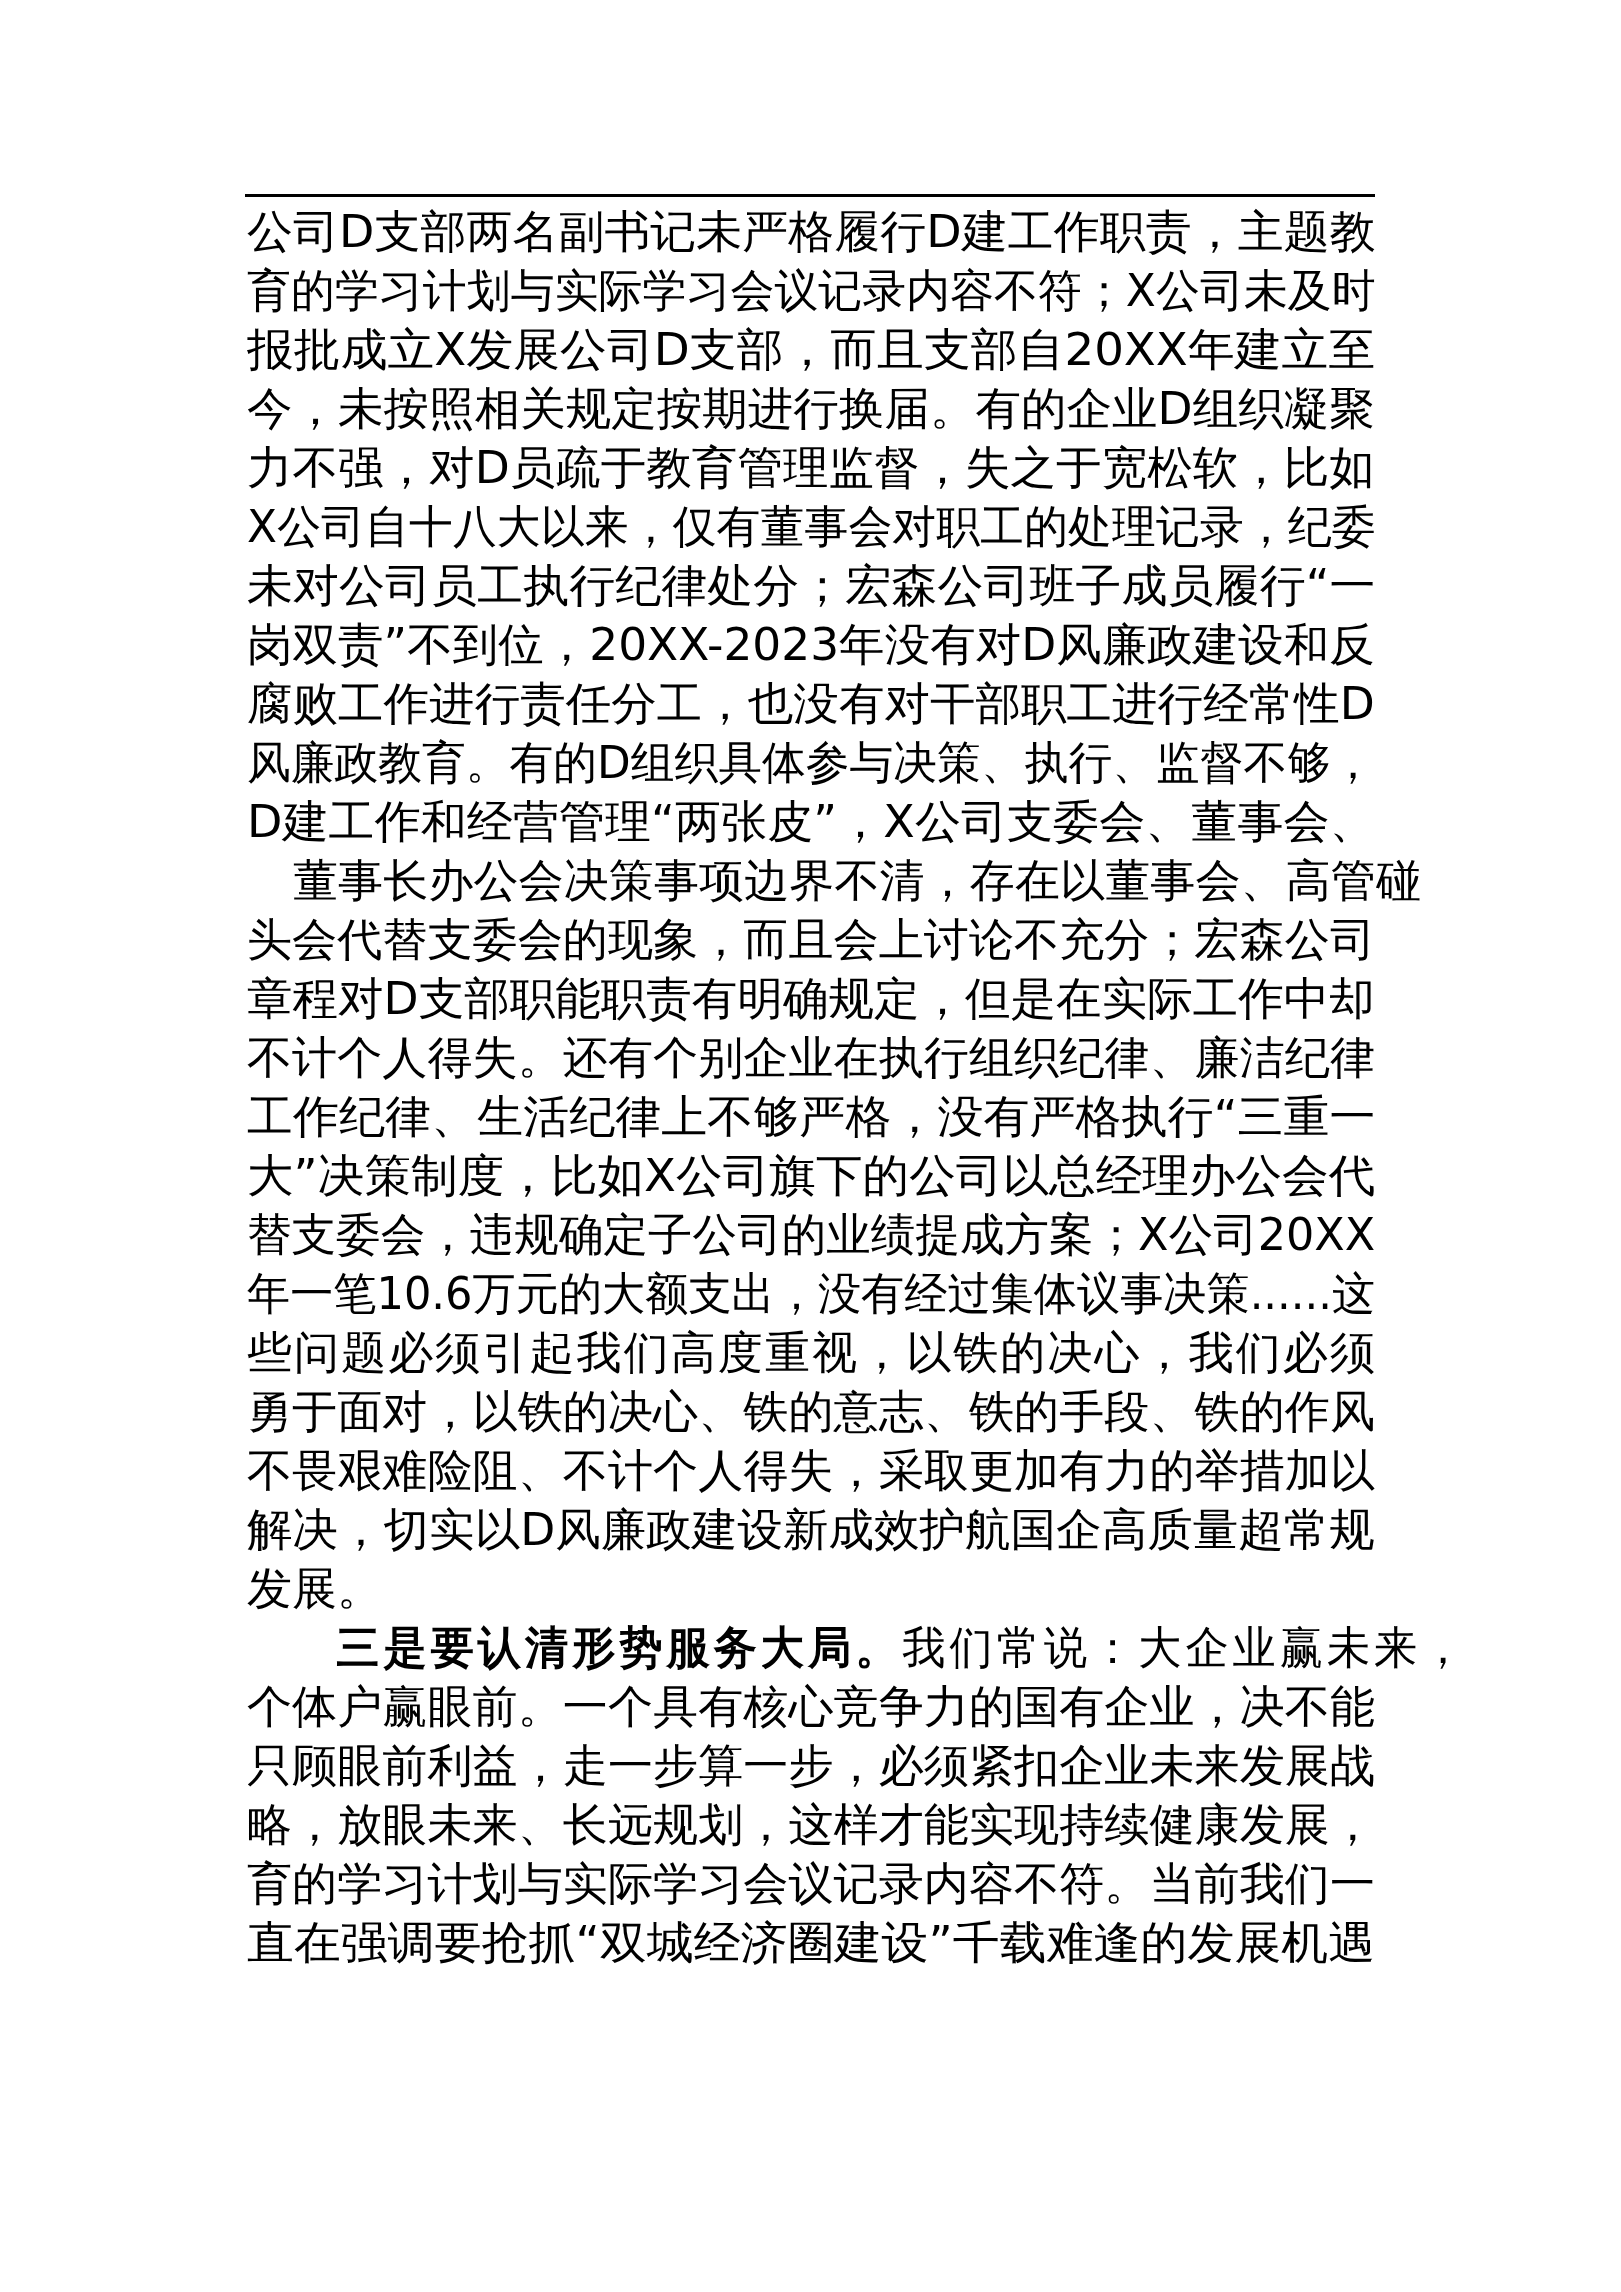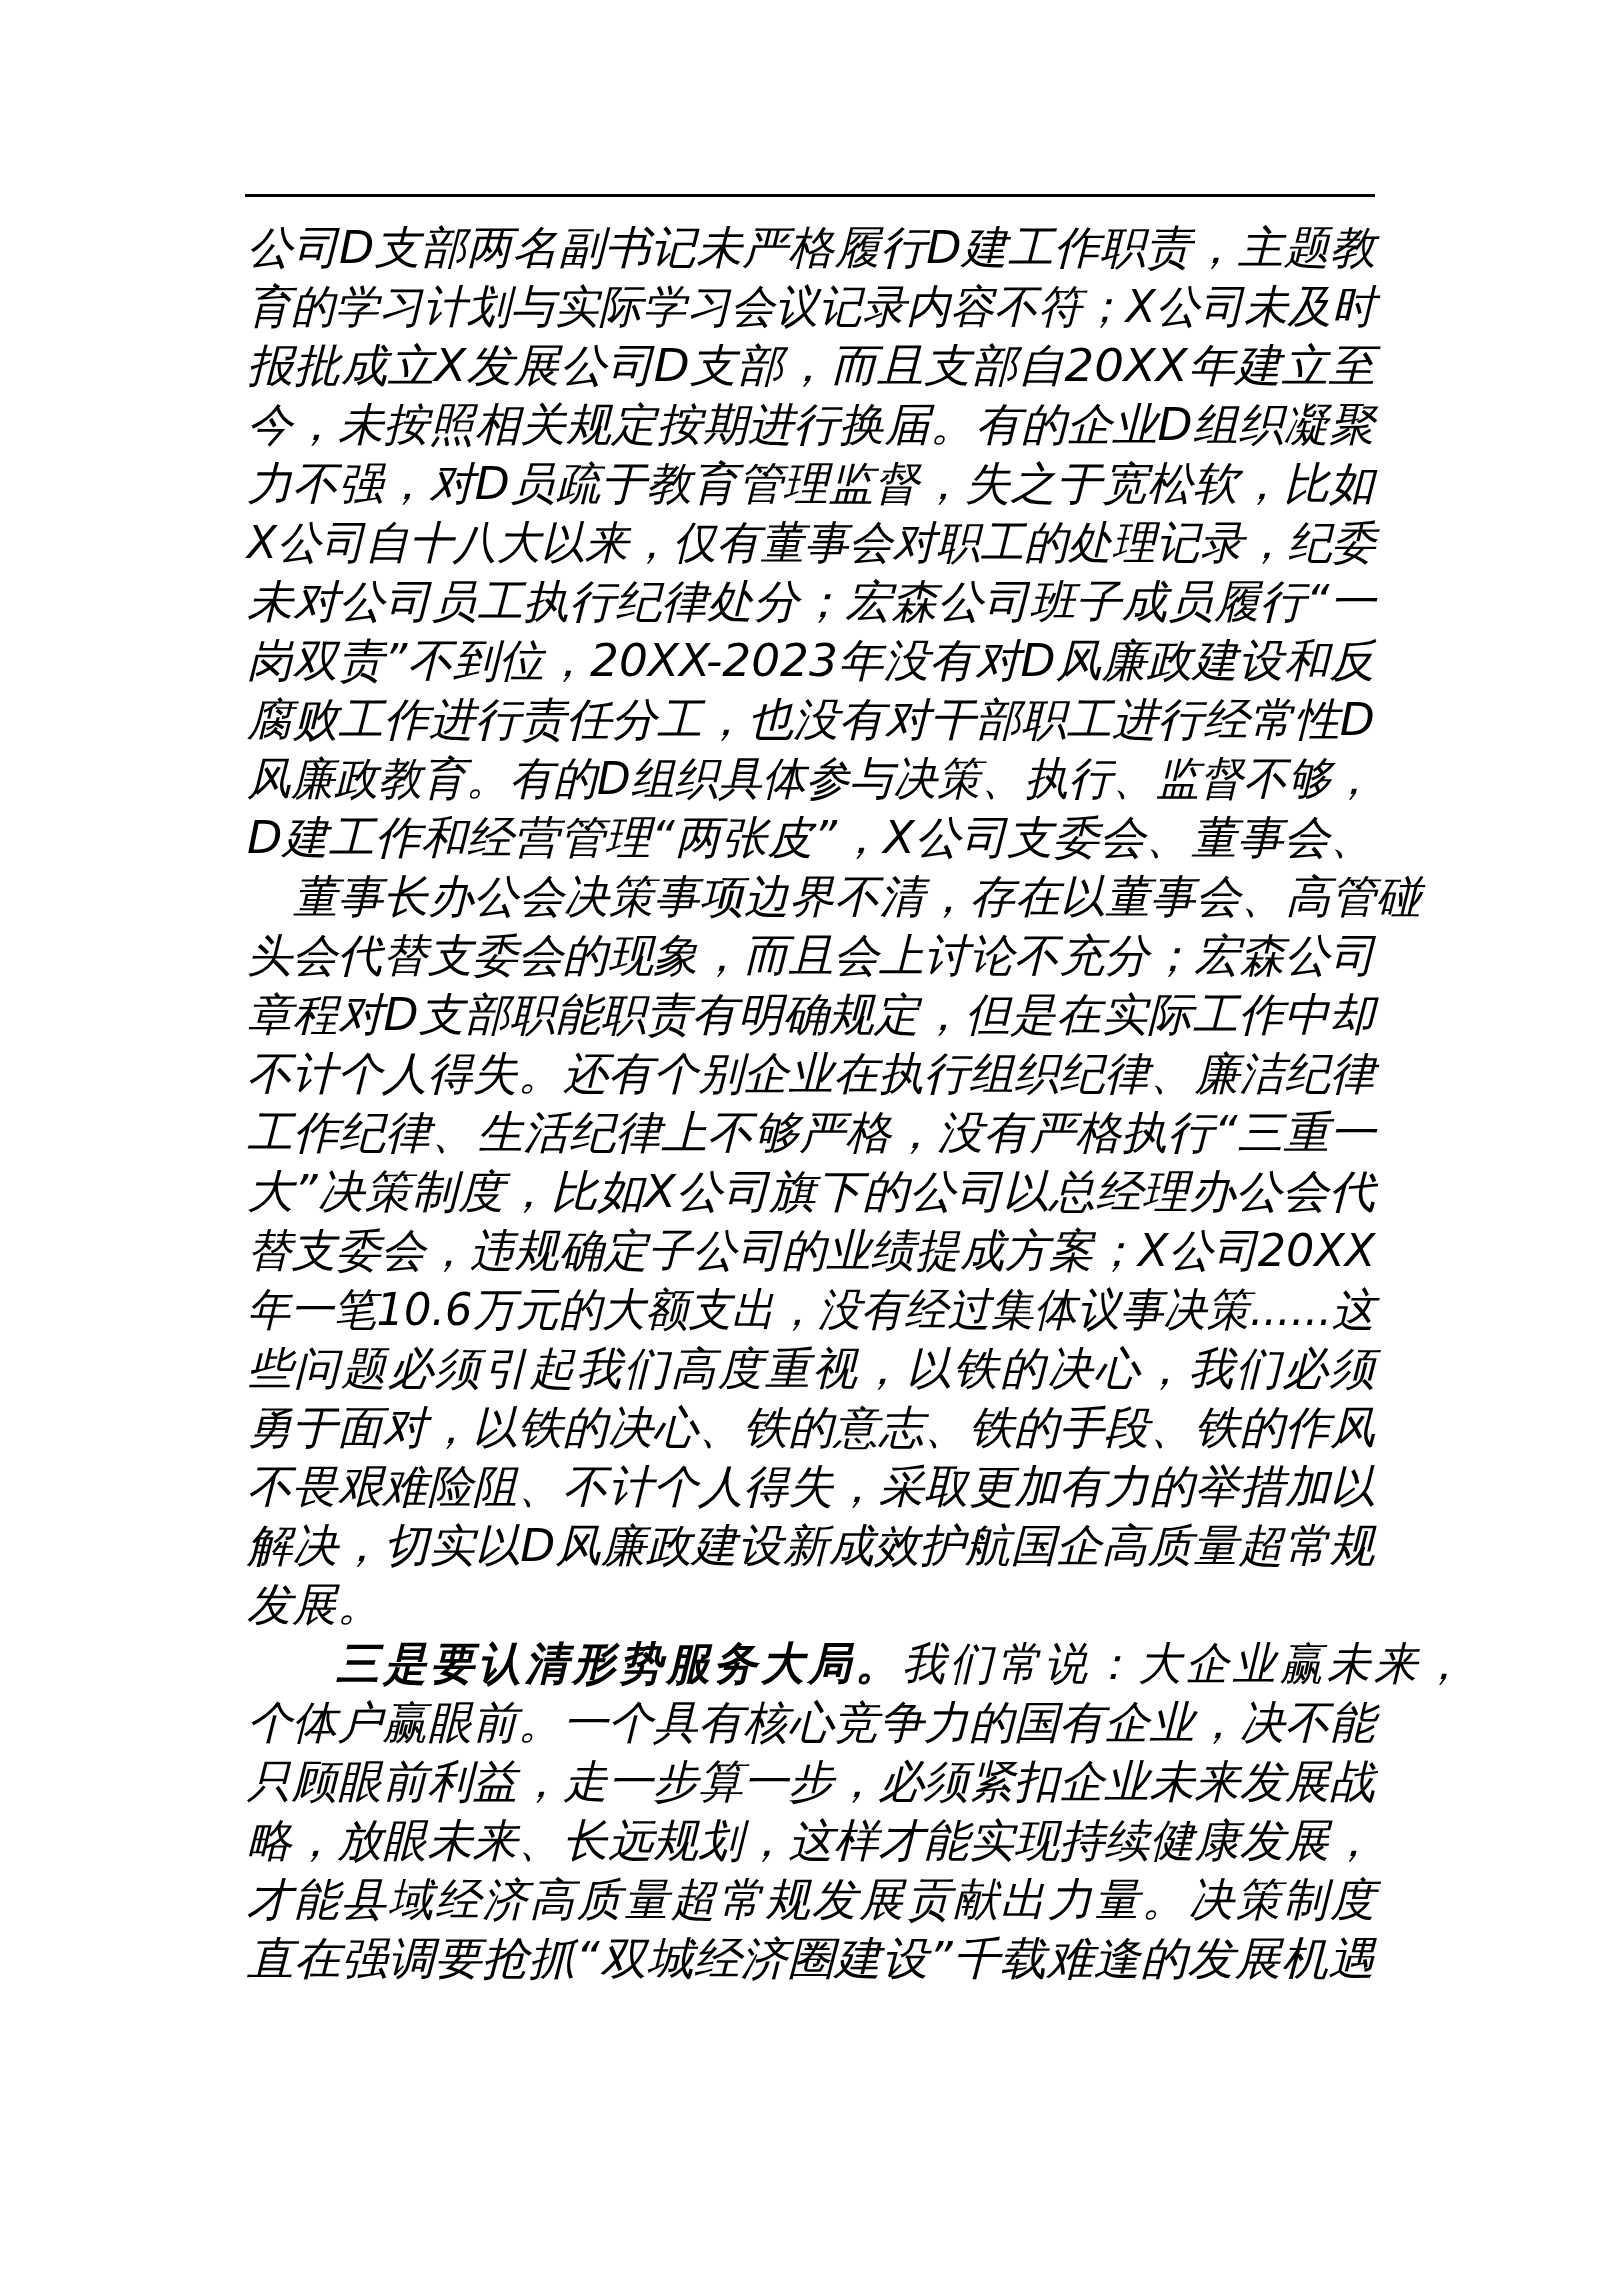--- a/index.html
+++ b/index.html
@@ -1,19 +1,19 @@
 <!DOCTYPE html>
 <html><head>
 <meta charset="utf-8">
 <style>
   html, body { margin: 0; padding: 0; background: #ffffff; }
   body { width: 1621px; height: 2293px; position: relative; overflow: hidden;
          font-family: "DejaVu Sans", "Liberation Sans", sans-serif; color: #000; }
   .header-rule { position: absolute; left: 245px; top: 194px; width: 1130px; height: 2.9px; background: #000; }
-  .body-text { position: absolute; left: 247px; top: 218px; width: 1128px; font-style: italic; }
+  .body-text { position: absolute; left: 247px; top: 202px; width: 1128px; }
   .line { display: block; height: 59px; line-height: 59px; font-size: 45px; white-space: nowrap;
           text-align: justify; text-align-last: justify; letter-spacing: 0; transform-origin: left center; }
   .line.last { text-align-last: left; }
   .line.indent { padding-left: 89px; }
   .bold { font-weight: bold; }
 </style>
 </head>
 <body>
 
 <div class="header-rule"></div>
@@ -43,17 +43,17 @@
     <span class="line" style="display: block; width: 1127px; transform: scaleX(1.00087);">勇于面对，以铁的决心、铁的意志、铁的手段、铁的作风</span>
     <span class="line" style="display: block; width: 1127px; transform: scaleX(1.00087);">不畏艰难险阻、不计个人得失，采取更加有力的举措加以</span>
     <span class="line" style="display: block; width: 1116px; transform: scaleX(1.01054);">解决，切实以D风廉政建设新成效护航国企高质量超常规</span>
     <span class="line last">发展。</span>
   </div>
   <div>
     <span class="line indent" style="display: block; width: 1175px; transform: scaleX(0.960145); padding-left: 93px;"><span class="bold">三是要认清形势服务大局。</span><span>我们常说：大企业赢未来，</span></span>
     <span class="line" style="display: block; width: 1127px; transform: scaleX(1.00087);">个体户赢眼前。一个具有核心竞争力的国有企业，决不能</span>
     <span class="line" style="display: block; width: 1127px; transform: scaleX(1.00087);">只顾眼前利益，走一步算一步，必须紧扣企业未来发展战</span>
     <span class="line" style="display: block; width: 1127px; transform: scaleX(1.00087);">略，放眼未来、长远规划，这样才能实现持续健康发展，</span>
-    <span class="line" style="display: block; width: 1127px; transform: scaleX(1.00087);">才能县域经济高质量超常规发展贡献出力量。决策制度</span>
+    <span class="line" style="display: block; width: 1127px; transform: scaleX(1.00087);">育的学习计划与实际学习会议记录内容不符。当前我们一</span>
     <span class="line" style="display: block; width: 1084px; transform: scaleX(1.04069);">直在强调要抢抓“双城经济圈建设”千载难逢的发展机遇</span>
   </div>
 </div>
 
 
 </body></html>

